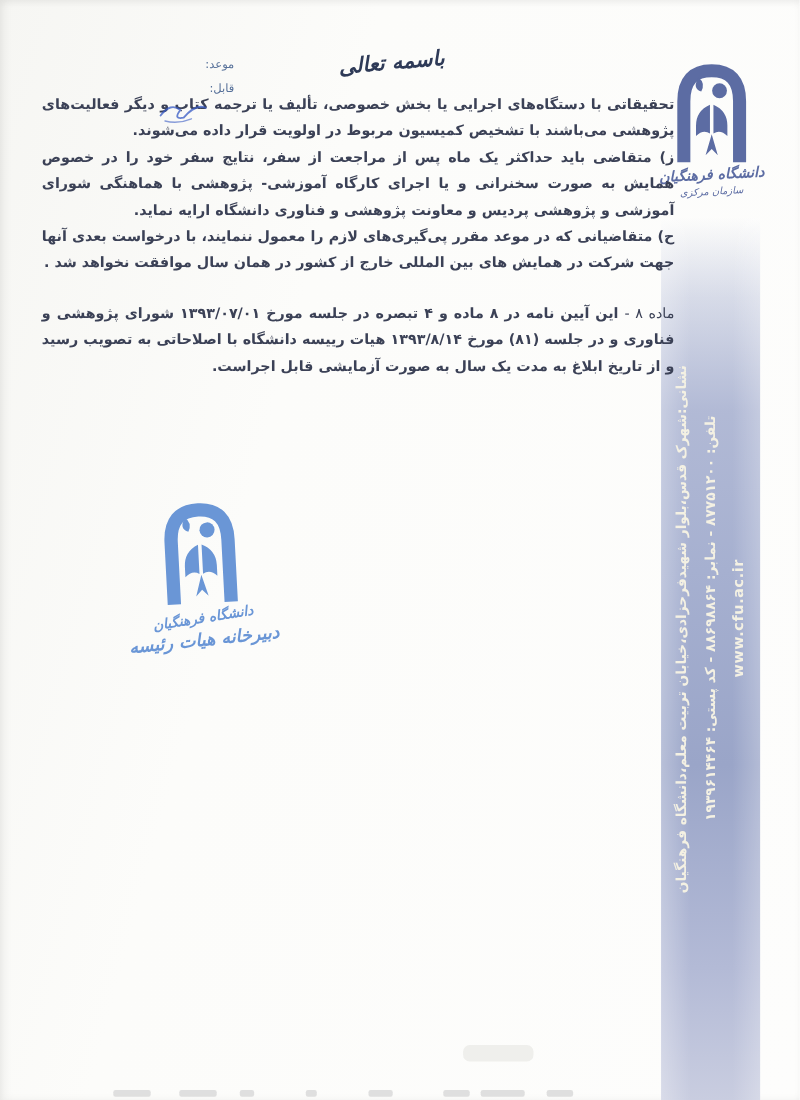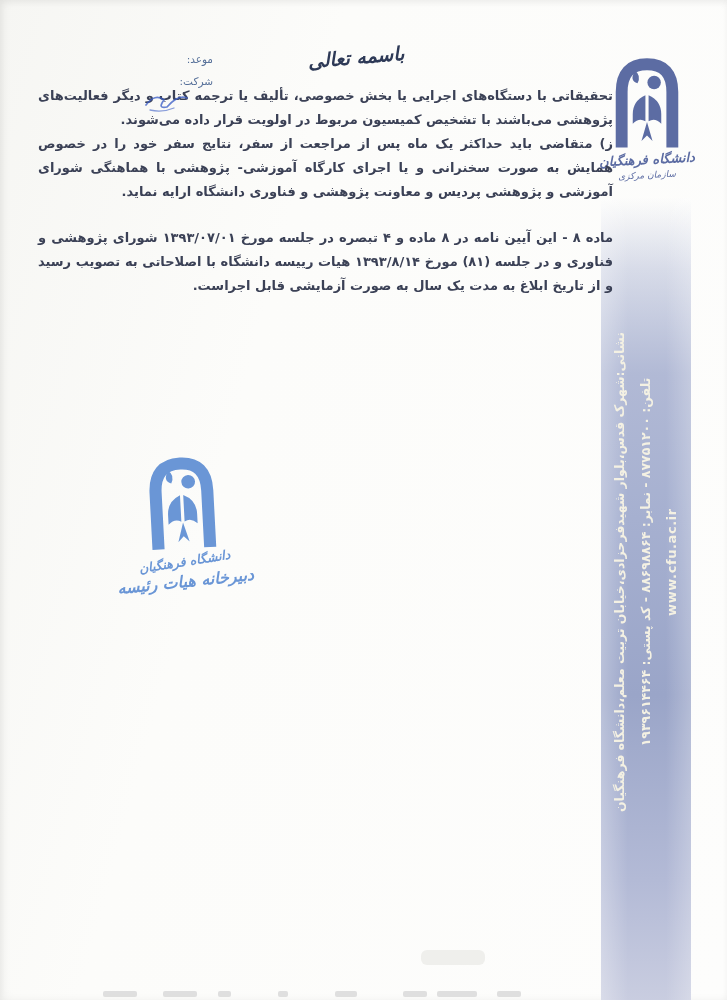--- a/index.html
+++ b/index.html
@@ -31,21 +31,21 @@
   }
   
   .letter-body{
     position:absolute;left:38px;top:84px;width:575px;
     direction:rtl;text-align:justify;text-align-last:right;
     font-size:13px;line-height:24px;font-weight:700;
     color:var(--body-text);
   }
   .letter-body p{margin:0;}
   .letter-body p.article8{margin-top:22px;}
-  .article-label{font-weight:700;}
+  .article-label{font-weight:400;}
   
   .ink-note{position:absolute;left:142px;top:85px;width:54px;height:30px;opacity:.85;}
   
   .stamp{
     position:absolute;left:100px;top:453px;width:165px;
     color:var(--stamp-blue);opacity:.82;
     transform:rotate(-3deg);text-align:center;
   }
   .stamp svg.emblem{display:block;margin:0 auto;width:78px;height:97px;}
   .stamp-org{font-size:12.5px;font-style:italic;font-weight:700;margin-top:4px;transform:rotate(-6deg);}
@@ -108,26 +108,27 @@
         <use href="#emblem-shape"></use>
       </svg>
     <div class="logo-org">دانشگاه فرهنگیان</div>
     <div class="logo-sub">سازمان مرکزی</div>
   </div>
 
   <div class="bismillah">باسمه تعالی</div>
 
   <div class="meta">
     <div>موعد:</div>
-    <div>شرکت:</div>
+    <div>قابل:</div>
   </div>
 
   <div class="letter-body">
     <p>تحقیقاتی با دستگاه‌های اجرایی یا بخش خصوصی، تألیف یا ترجمه کتاب و دیگر فعالیت‌های پژوهشی می‌باشند با تشخیص کمیسیون مربوط در اولویت قرار داده می‌شوند.</p>
     <p>ز) متقاضی باید حداکثر یک ماه پس از مراجعت از سفر، نتایج سفر خود را در خصوص همایش به صورت سخنرانی و یا اجرای کارگاه آموزشی- پژوهشی با هماهنگی شورای آموزشی و پژوهشی پردیس و معاونت پژوهشی و فناوری دانشگاه ارایه نماید.</p>
+    <p>ح) متقاضیانی که در موعد مقرر پی‌گیری‌های لازم را معمول ننمایند، با درخواست بعدی آنها جهت شرکت در همایش های بین المللی خارج از کشور در همان سال موافقت نخواهد شد .</p>
     <p class="article8"><span class="article-label">ماده ۸ -</span><span> این آیین نامه در ۸ ماده و ۴ تبصره در جلسه مورخ ۱۳۹۳/۰۷/۰۱ شورای پژوهشی و فناوری و در جلسه (۸۱) مورخ ۱۳۹۳/۸/۱۴ هیات رییسه دانشگاه با اصلاحاتی به تصویب رسید و از تاریخ ابلاغ به مدت یک سال به صورت آزمایشی قابل اجراست.</span></p>
   </div>
 
   <svg class="ink-note" viewBox="0 0 54 30">
     <path d="M4 20 q9 -12 18 -5 q-7 9 3 7 q11 -13 20 -9" fill="none" stroke="#3a5cc5" stroke-width="1.7" stroke-linecap="round" opacity=".9"></path>
     <path d="M8 25 q12 3 24 -2" fill="none" stroke="#3a5cc5" stroke-width="1.3" stroke-linecap="round" opacity=".7"></path>
   </svg>
 
   <div class="stamp">
     <svg class="emblem" viewBox="0 0 96 120">

